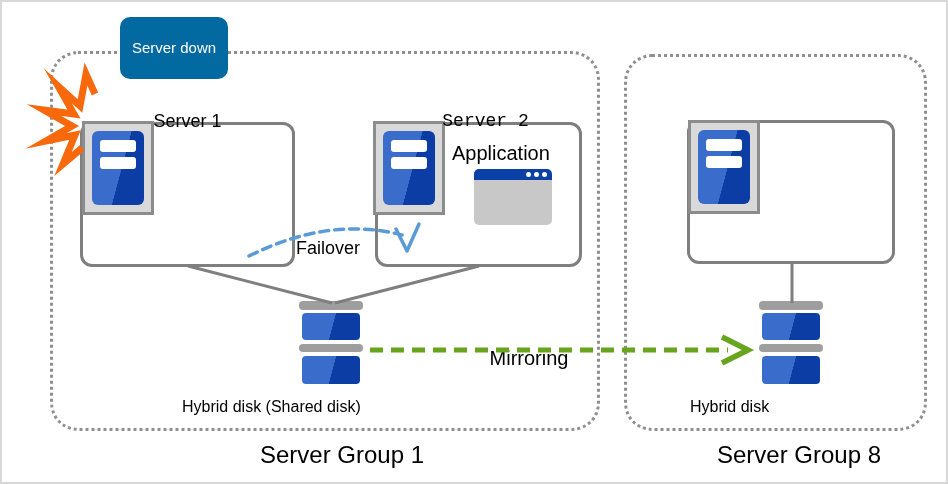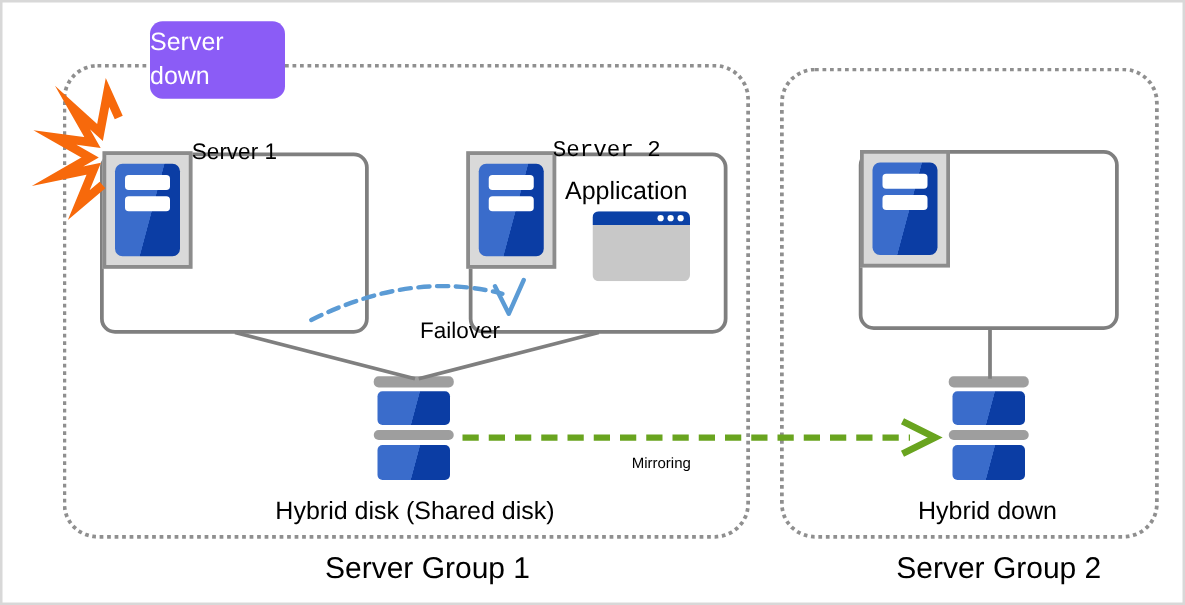--- a/index.html
+++ b/index.html
@@ -109,42 +109,42 @@
   .disk-cap{width:64px;height:9px;background:#9e9e9e;border-radius:4px;}
   .disk-cap.mid{height:8px;margin:4px 0;}
   .disk-platter{
     width:58px;height:27px;margin-top:3px;
     border-radius:4px;
     background:linear-gradient(105deg,#3a6ccb 52%,#0b3da4 52.5%);
   }
   .disk-platter.bottom{height:28px;margin-top:0;}
 
   .disk-label{
-    position:absolute;font-size:20px;text-align:center;z-index:4;
+    position:absolute;font-size:16px;z-index:4;
   }
   #disk1-label{left:180px;top:396px;width:300px;}
   #disk2-label{left:688px;top:396px;width:200px;}
 
   
   #failover-label{
-    position:absolute;left:294px;top:252px;
-    font-size:18px;z-index:4;padding-left:40px;
+    position:absolute;left:294px;top:236px;
+    font-size:18px;z-index:4;
   }
   #mirroring-label{
-    position:absolute;left:467px;top:361px;width:120px;
-    font-size:12px;text-align:center;z-index:4;
+    position:absolute;left:467px;top:345px;width:120px;
+    font-size:20px;text-align:center;z-index:4;
   }
 
   
   #server-down-badge{
     position:absolute;left:118px;top:15px;width:108px;height:62px;
-    background:#8b5cf6;border-radius:10px;
-    color:#ffffff;font-size:20px;line-height:1.35;
+    background:#0369a1;border-radius:10px;
+    color:#ffffff;font-size:15px;line-height:1.35;
     display:flex;align-items:center;justify-content:center;
-    text-align:left;z-index:6;
+    text-align:right;z-index:6;
   }
 
   
   #overlay{
     position:absolute;left:0;top:0;width:948px;height:484px;
     z-index:5;pointer-events:none;
   }
 </style>
 </head>
 <body>
@@ -197,24 +197,24 @@
     <div class="disk-platter bottom"></div>
   </div>
   <div class="disk-icon" id="disk2-icon">
     <div class="disk-cap"></div>
     <div class="disk-platter"></div>
     <div class="disk-cap mid"></div>
     <div class="disk-platter bottom"></div>
   </div>
 
   <div class="disk-label" id="disk1-label">Hybrid disk (Shared disk)</div>
-  <div class="disk-label" id="disk2-label">Hybrid down</div>
+  <div class="disk-label" id="disk2-label">Hybrid disk</div>
 
   <div class="group-label" id="group1-label">Server Group 1</div>
-  <div class="group-label" id="group2-label">Server Group 2</div>
+  <div class="group-label" id="group2-label">Server Group 8</div>
 
   <div id="failover-label">Failover</div>
   <div id="mirroring-label">Mirroring</div>
 
   <div id="server-down-badge">Server down</div>
 
   <svg id="overlay" viewBox="0 0 948 484">
 
     <line x1="186" y1="264" x2="330" y2="301" stroke-width="3" stroke="#7F7F7F"></line>
     <line x1="477" y1="264" x2="333" y2="301" stroke-width="3" stroke="#7F7F7F"></line>

